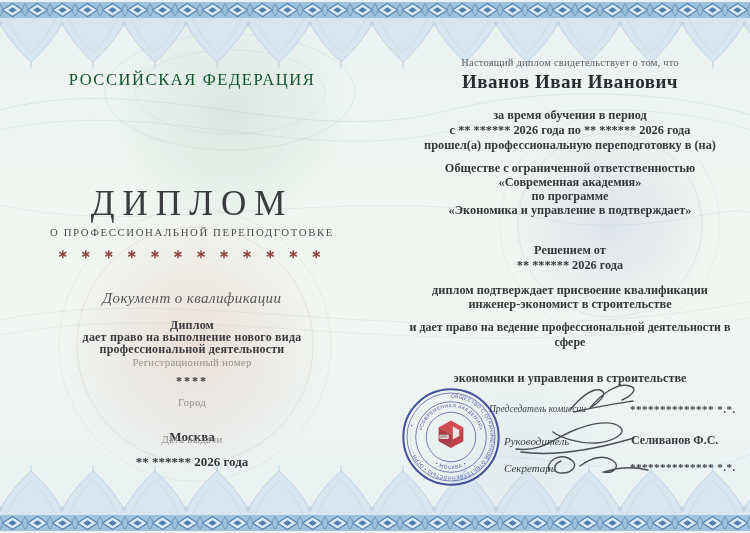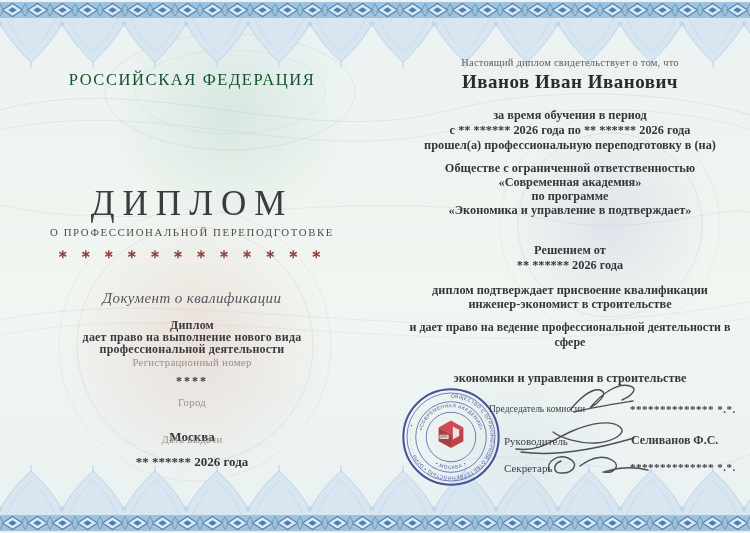--- a/index.html
+++ b/index.html
@@ -42,21 +42,21 @@
   .intro{top:57px;font-size:10.5px;color:#5d5d62;letter-spacing:.2px;}
   .holder{top:71px;font-size:19px;font-weight:600;color:#2b2b30;letter-spacing:.5px;}
   .bodyline{font-size:12.3px;font-weight:600;color:#36363a;}
   .p0{top:108px;} .p1{top:123px;} .p2{top:138px;}
   .o0{top:161px;} .o1{top:175px;} .o2{top:189px;} .o3{top:203px;}
   .dec0{top:243px;} .dec1{top:258px;}
   .q0{top:283px;} .q1{top:297px;}
   .r0{top:320px;left:-14px;right:-14px;font-size:12px;}
   .r1{top:356px;margin-top:15px;}
 
-  .sig-role{position:absolute;color:#3f3f45;white-space:nowrap;text-align:center;}
+  .sig-role{position:absolute;font-style:italic;color:#3f3f45;white-space:nowrap;text-align:center;}
   .sig-name{position:absolute;color:#3a3a3e;white-space:nowrap;}
   .role1{left:489px;top:404px;font-size:9.5px;}
   .name1{left:630px;top:403px;font-size:11px;font-weight:600;letter-spacing:.5px;}
   .role2{left:504px;top:435px;font-size:11px;}
   .name2{left:631px;top:433px;font-size:12px;font-weight:600;}
   .role3{left:504px;top:462px;font-size:11px;}
   .name3{left:630px;top:461px;font-size:11px;font-weight:600;letter-spacing:.5px;}
 
   .seal-svg{position:absolute;left:396px;top:382px;width:110px;height:110px;opacity:.88;}
   .sig-ink{position:absolute;inset:0;pointer-events:none;}

